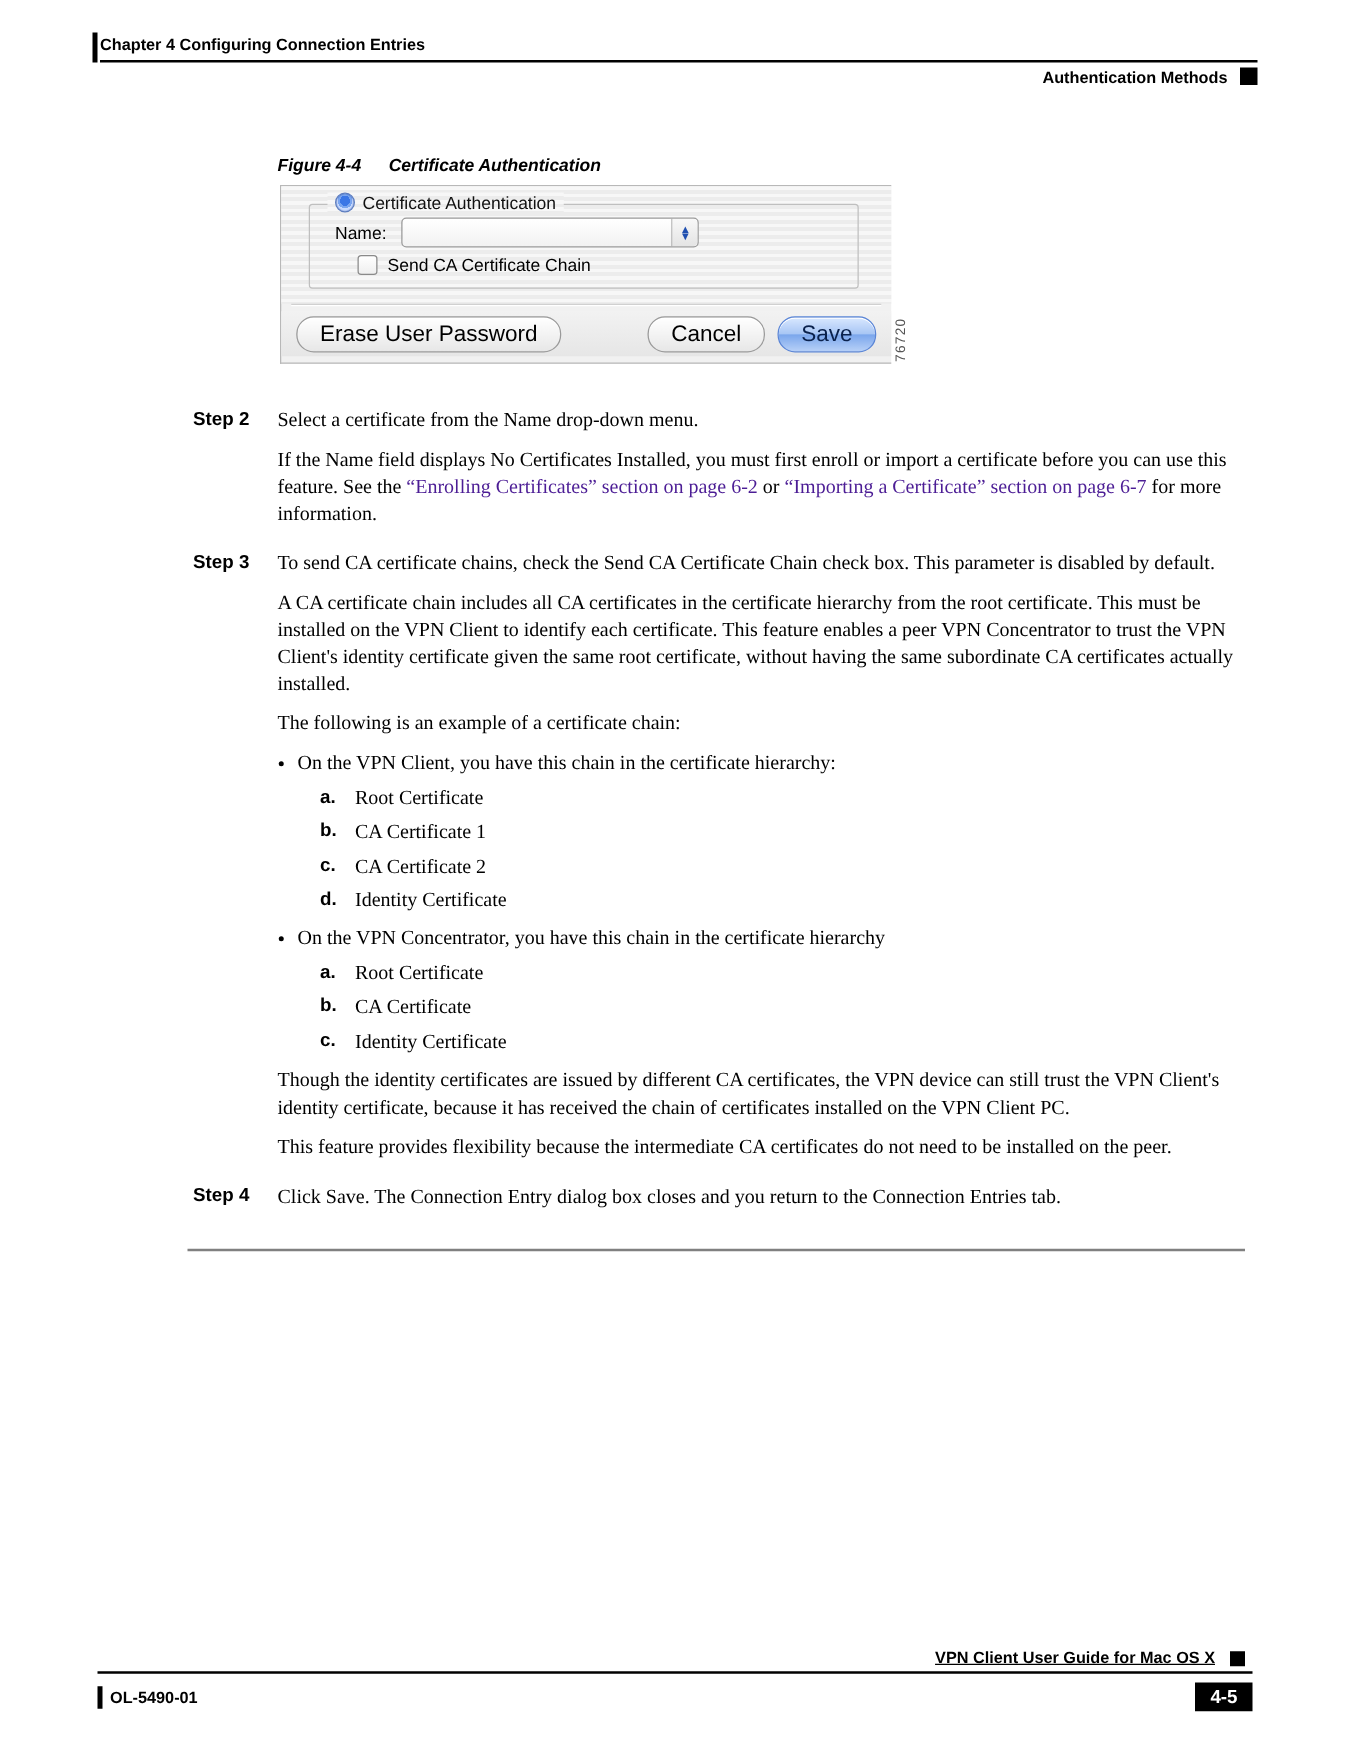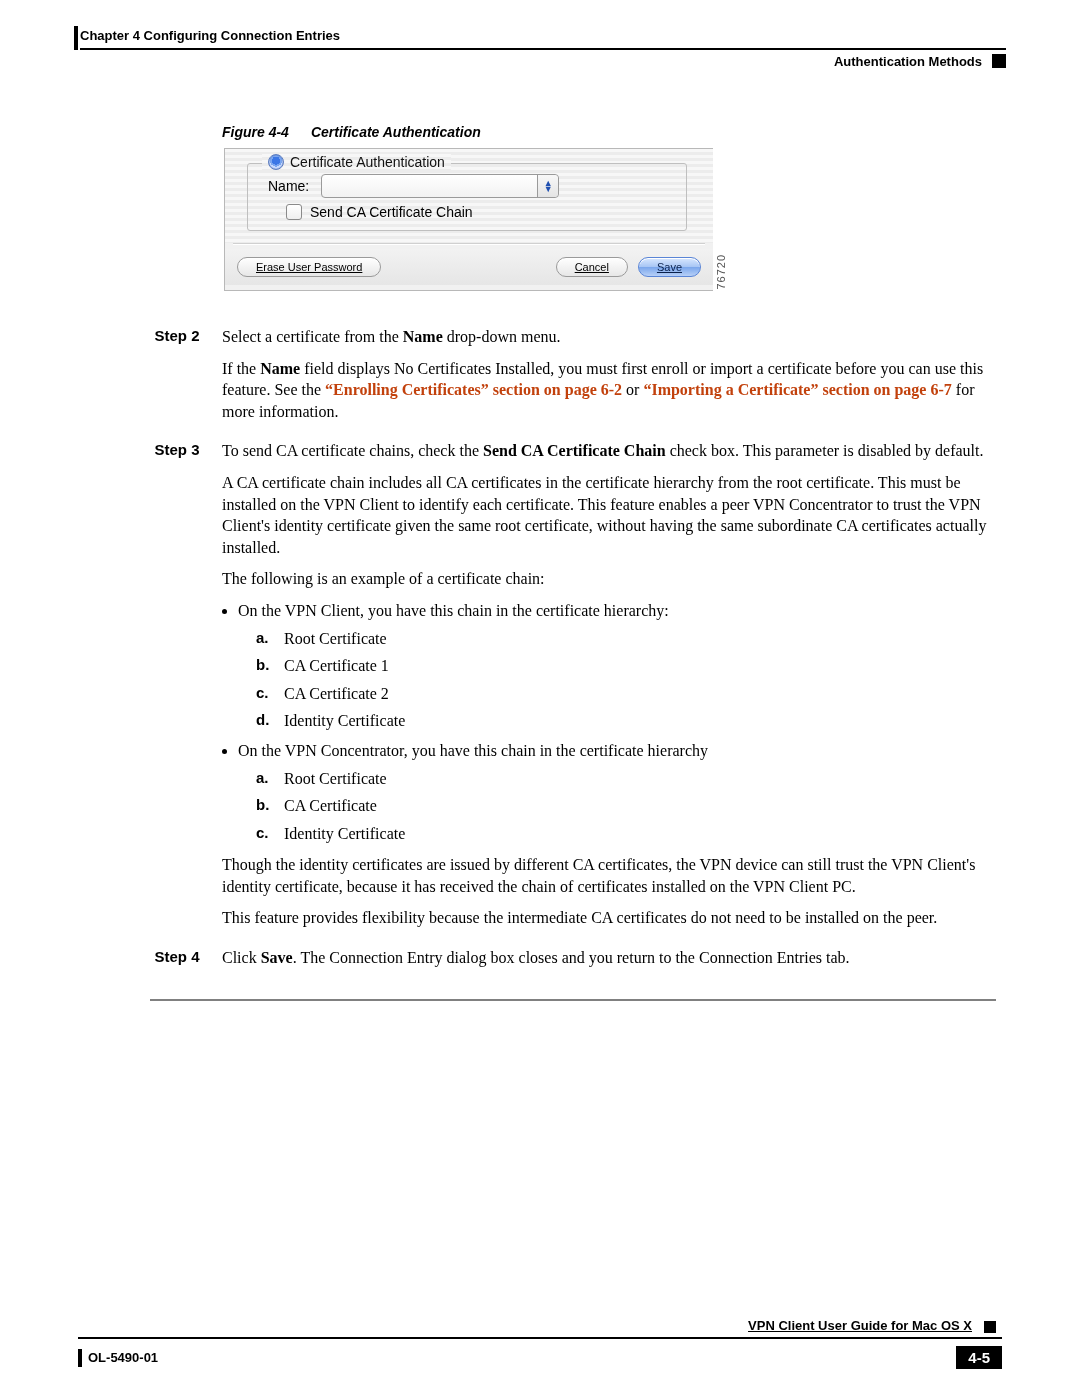--- a/index.html
+++ b/index.html
@@ -155,27 +155,26 @@
   .btnrow {
     position: absolute; left: 0; right: 0; top: 100px; height: 36px;
     background: linear-gradient(#f2f2f2,#e6e6e6);
     display:flex; align-items:center;
     padding: 0 12px;
     gap: 10px;
   }
   .btnrow .spacer { flex:1; }
   .btn {
     font-family: "Lucida Grande", Arial, sans-serif;
-    font-size: 11px;
+    font-size: 18px;
     padding: 3px 18px;
     border-radius: 14px;
     border: 1px solid #9a9a9a;
     background: linear-gradient(#ffffff, #e7e7e7);
     box-shadow: 0 1px 0 #fff inset;
-    text-decoration: underline;
   }
   .btn.primary {
     border-color: #5a85d6;
     background: linear-gradient(#d9e8ff, #a6c5f4 50%, #7aa6ec 51%, #b7d0f7);
     color: #0a214c;
   }
   .fignum {
     position: absolute;
     left: 715px;
     top: 254px;
@@ -203,22 +202,22 @@
   .step .lbl {
     width: 54px;
     font-family: Arial, Helvetica, sans-serif;
     font-weight: bold;
     font-size: 15px;
     flex: none;
     text-align: center;
   }
   .step .txt { flex: 1; }
   .para { margin: 0 0 10px 0; }
-  .bold { font-weight: bold; }
-  a.link { color: #c2410c; text-decoration: none; font-weight: bold; }
+  .bold { font-weight: normal; }
+  a.link { color: #4c1d95; text-decoration: none; }
   ul.bullets { list-style: disc; margin: 6px 0 10px 16px; padding: 0; }
   ul.bullets > li { margin-bottom: 6px; }
   .olc { margin: 6px 0 8px 18px; }
   .olc .it { display:flex; gap:10px; margin-bottom: 6px; }
   .olc .lt { font-family: Arial, Helvetica, sans-serif; font-weight: bold; font-size: 15px; width: 18px; flex:none; }
   .rule {
     margin-top: 20px;
     height: 2px;
     background: #808080;
   }

